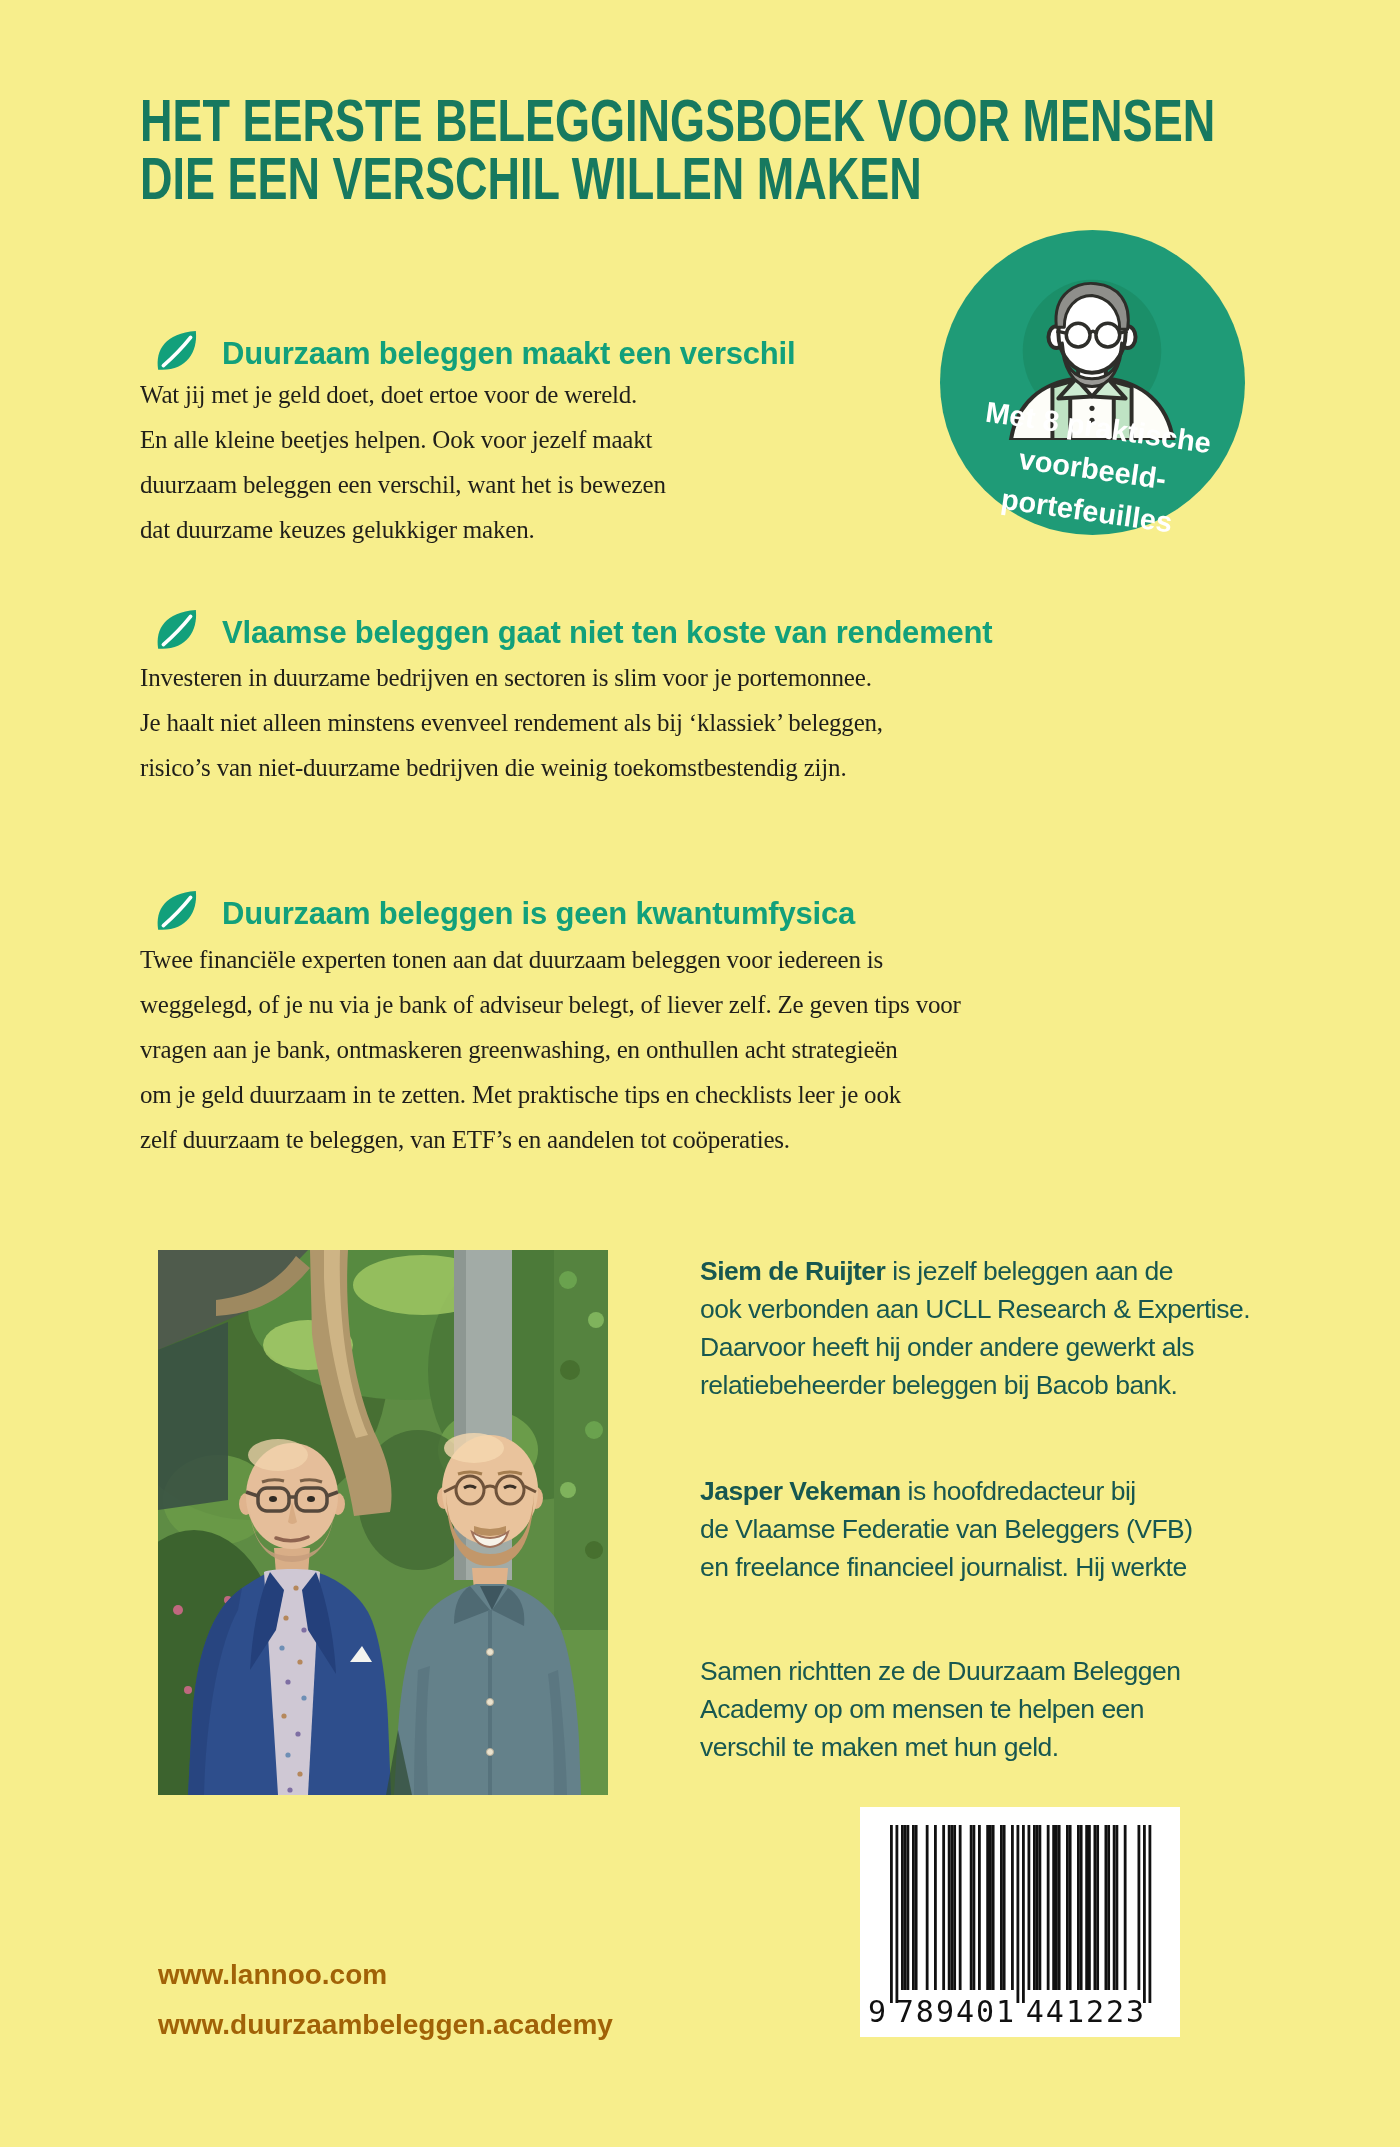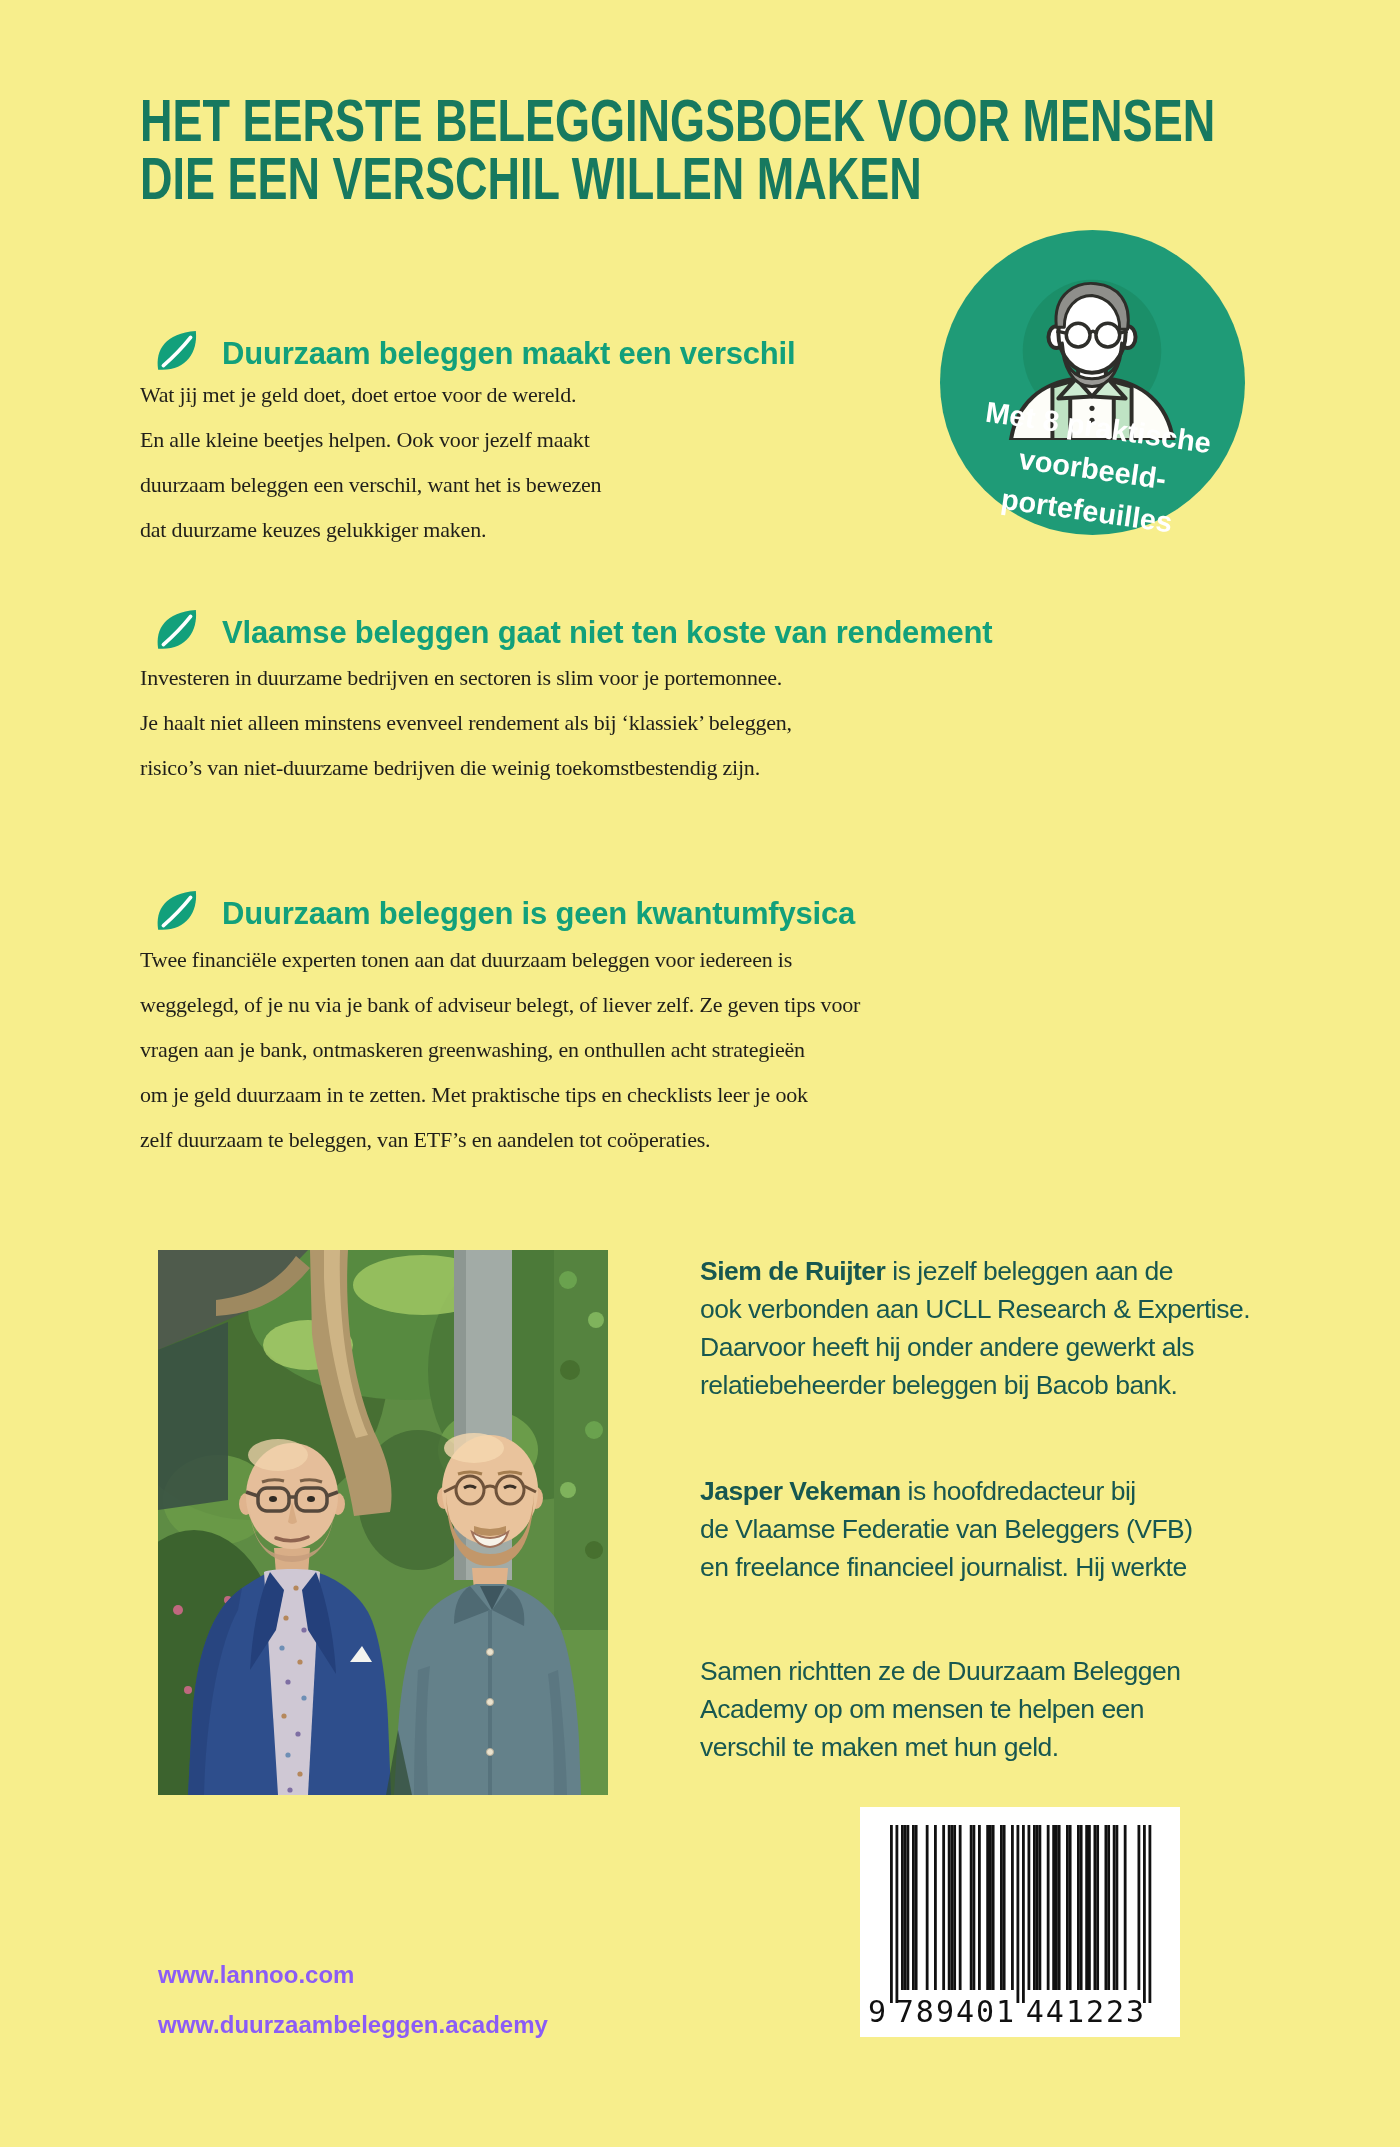--- a/index.html
+++ b/index.html
@@ -31,40 +31,40 @@
   .leaf1{left:155px;top:329px;}
   .leaf2{left:155px;top:608px;}
   .leaf3{left:155px;top:889px;}
   .h{
     position:absolute;left:222px;margin:0;color:#12A07B;
     font-size:31px;font-weight:bold;white-space:nowrap;letter-spacing:-.2px;
   }
   .h1pos{top:336px;}.h2pos{top:615px;}.h3pos{top:896px;}
   .body{
     position:absolute;left:140px;margin:0;color:#201F1A;
-    font-family:"Liberation Serif",serif;font-size:22px;line-height:45px;
+    font-family:"Liberation Serif",serif;font-size:25px;line-height:45px;
     letter-spacing:-.2px;white-space:nowrap;
   }
   .p1pos{top:372px;}.p2pos{top:655px;}.p3pos{top:937px;}
   .bl{display:block;}
   
   .photo{position:absolute;left:158px;top:1250px;width:450px;height:545px;margin:0;}
   .photo svg{width:100%;height:100%;display:block;}
   
   .bio{
     position:absolute;left:700px;color:#175750;
     font-size:26.5px;line-height:38px;letter-spacing:-.5px;white-space:nowrap;
   }
   .bio-line{display:block;}
   .bio-name{font-weight:bold;}
   .bio1{top:1252px;}.bio2{top:1472px;}.bio3{top:1652px;}
   
   .links{
-    position:absolute;left:158px;top:1950px;color:#8b5cf6;
-    font-weight:bold;font-size:24px;line-height:50px;white-space:nowrap;
+    position:absolute;left:158px;top:1950px;color:#a16207;
+    font-weight:bold;font-size:28px;line-height:50px;white-space:nowrap;
   }
   .links span{display:block;}
   .barcode{position:absolute;left:860px;top:1807px;width:320px;height:230px;background:#FFFFFF;}
   .barcode svg{width:100%;height:100%;display:block;}
   .bc-num{font-family:"DejaVu Sans Mono",monospace;font-size:30px;fill:#111;}
 </style>
 </head>
 <body>
 
 <div class="page">

